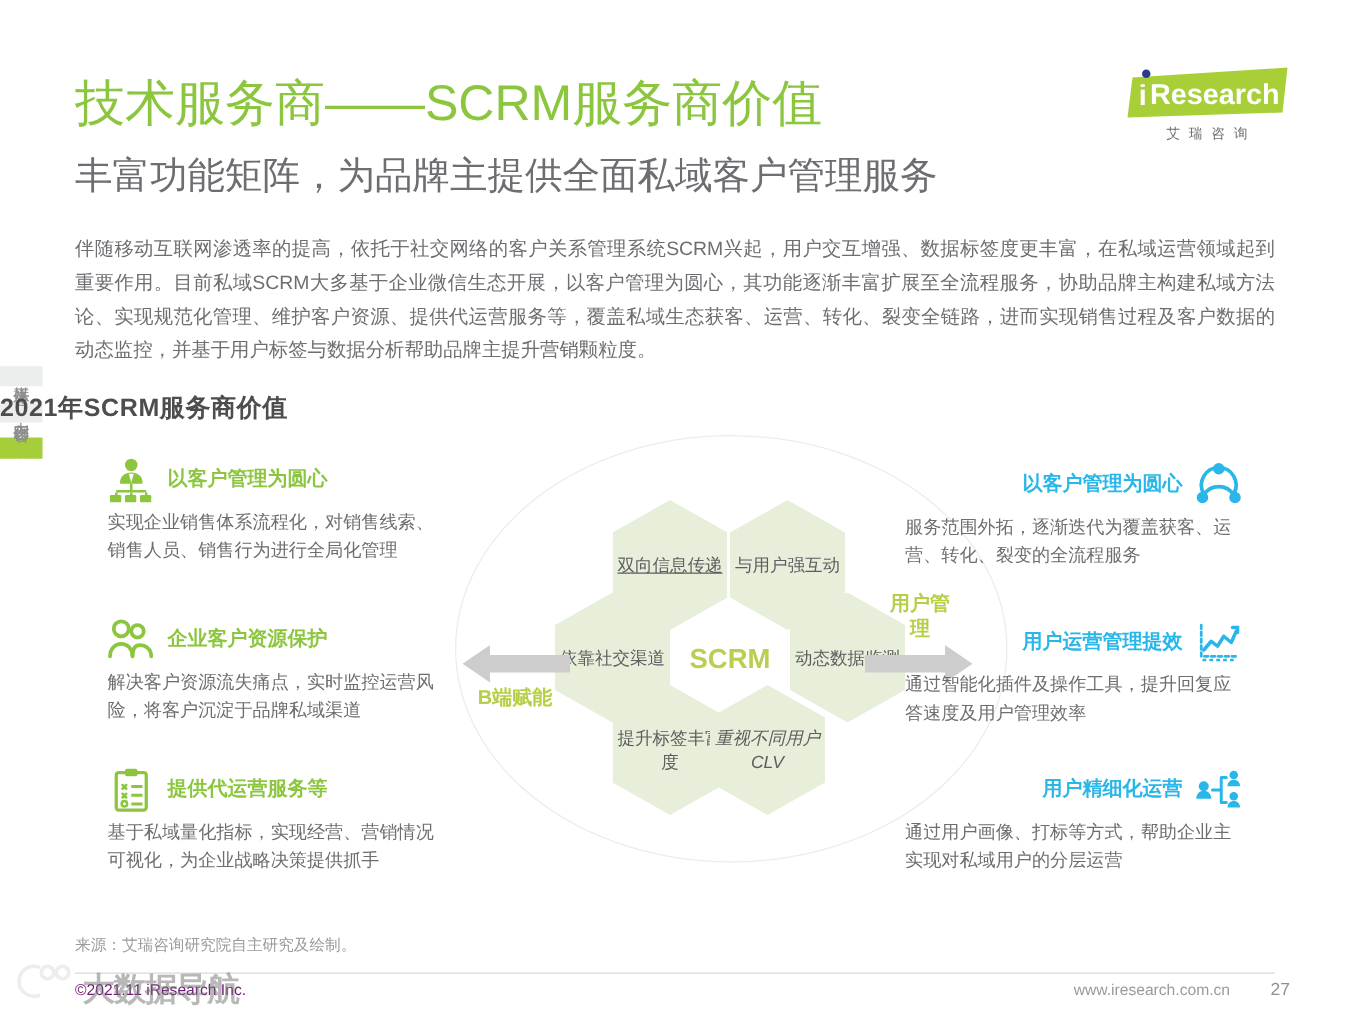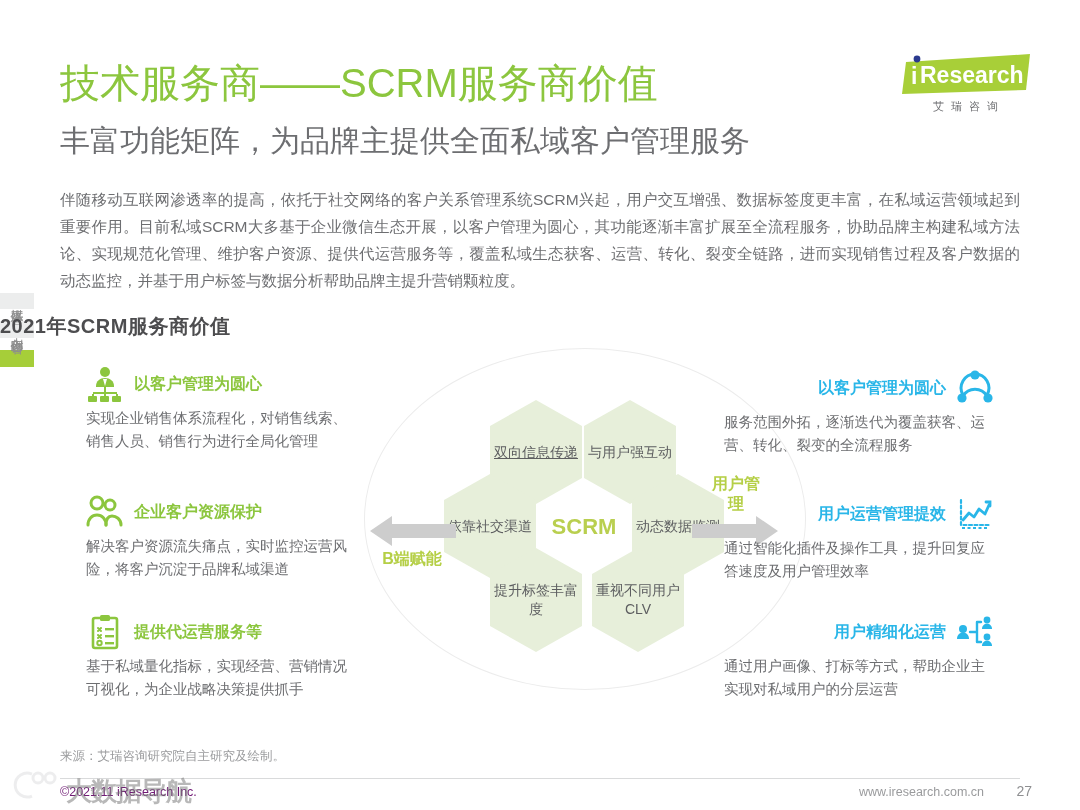--- a/index.html
+++ b/index.html
@@ -73,21 +73,21 @@
     display:flex;align-items:center;justify-content:center;text-align:center;
     font-size:14px;line-height:19px;color:#5d5e60;
   }
   .hex.center{background:transparent;color:#b9cf4f;font-size:22px;font-weight:bold;}
   .hex-tl{left:38px;top:0;text-decoration:underline;}
   .hex-tr{left:132px;top:0;}
   .hex-l {left:-8px;top:74px;}
   .hex-c {left:86px;top:74px;text-align:right;}
   .hex-r {left:180px;top:74px;}
   .hex-bl{left:38px;top:148px;}
-  .hex-br{left:140px;top:148px;}
+  .hex-br{left:116px;top:148px;font-style:italic;}
 
   
   .arrow{position:absolute;width:86px;height:34px;}
   .arrow-left{left:336px;top:162px;}
   .arrow-right{left:658px;top:162px;}
   .arrow-label{
     position:absolute;font-size:16px;font-weight:bold;line-height:20px;
     color:#b5cf46;text-align:center;width:60px;
   }
   .arrow-label.left{left:348px;top:197px;}

